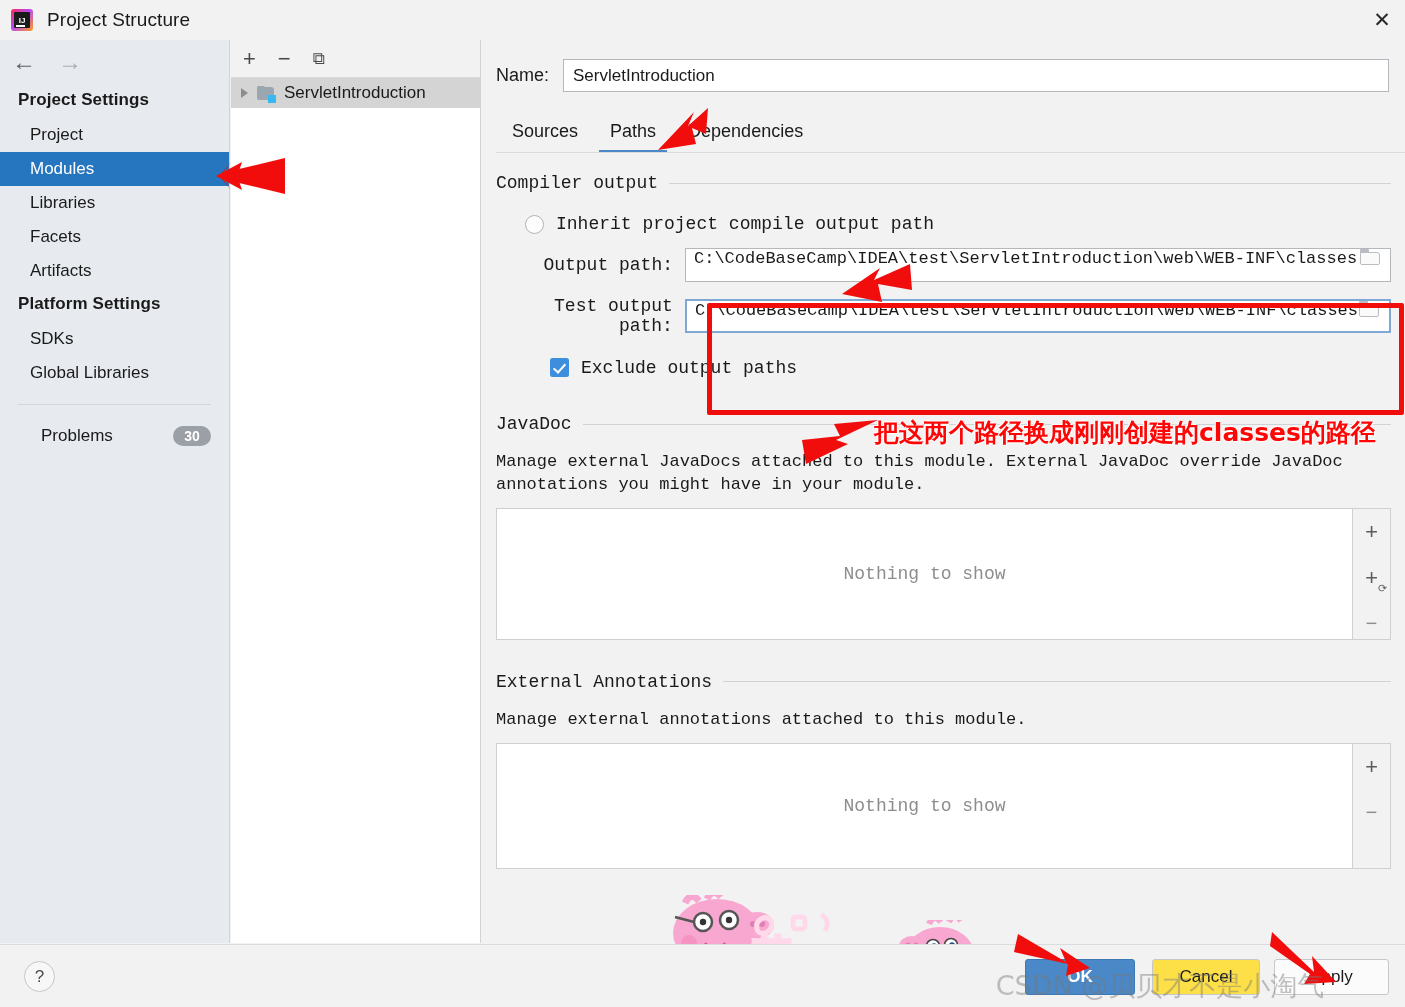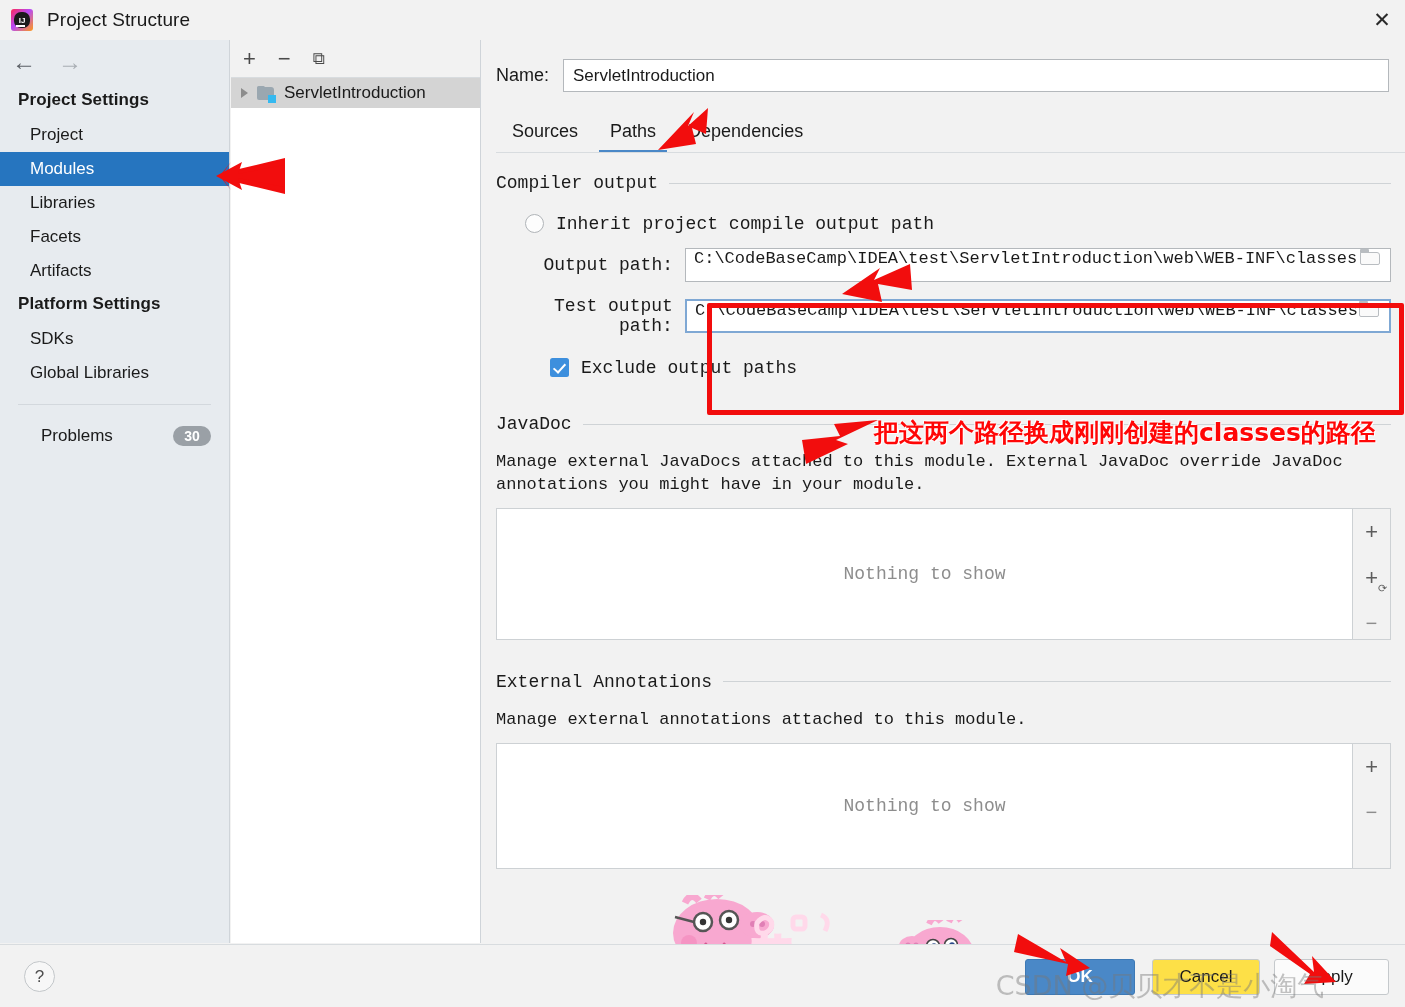--- a/index.html
+++ b/index.html
@@ -16,21 +16,21 @@
     position: absolute; left: 0; top: 0; width: 1405px; height: 40px;
     background: #f2f2f2; display: flex; align-items: center;
   }
   .app-icon {
     width: 22px; height: 22px; margin-left: 11px; position: relative;
     border-radius: 3px; overflow: hidden;
     background: linear-gradient(135deg,#fe2857 0%,#b74af7 45%,#ff9b18 100%);
   }
   .app-icon .inner {
     position: absolute; left: 3px; top: 3px; width: 16px; height: 16px;
-    background: #1b1b1b; border-radius: 7px;
+    background: #1b1b1b; border-radius: 1px;
     color: #fff; font-size: 8px; font-weight: bold;
     font-family: "Liberation Sans", sans-serif;
     display: flex; align-items: center; justify-content: center;
   }
   .app-icon .bar {
     position: absolute; left: 5px; bottom: 4px; width: 9px; height: 2.5px; background: #fff;
   }
   .title-text {
     margin-left: 14px; font-size: 19px; color: #1a1a1a; letter-spacing: .1px;
   }
@@ -131,21 +131,21 @@
   }
   .tabs-underline {
     position: absolute; left: 0; right: 0; bottom: 0; height: 1px; background: #d8dcdf;
   }
 
   .group { margin: 20px 14px 0 14px; font-family: Liberation Mono, monospace; }
   .group-head { display: flex; align-items: center; gap: 11px; }
   .group-title { font-size: 18px; color: #1a1a1a; white-space: nowrap; }
   .group-rule { flex: 1; height: 1px; background: #cfd3d6; }
 
-  .radio-row { display: flex; align-items: flex-start; gap: 12px; margin-top: 21px; padding-left: 29px; }
+  .radio-row { display: flex; align-items: flex-end; gap: 12px; margin-top: 21px; padding-left: 29px; }
   .radio {
     width: 19px; height: 19px; border-radius: 50%; border: 1.5px solid #b0b4b8;
     background: #fdfdfd; flex: none; position: relative; cursor: pointer;
   }
   .radio.on { border: 1.5px solid #2f83d8; background: #2f83d8; }
   .radio.on::after {
     content: ""; position: absolute; left: 5px; top: 5px; width: 6px; height: 6px;
     background: #fff; border-radius: 50%;
   }
   .radio-label { font-size: 18px; color: #1a1a1a; }

